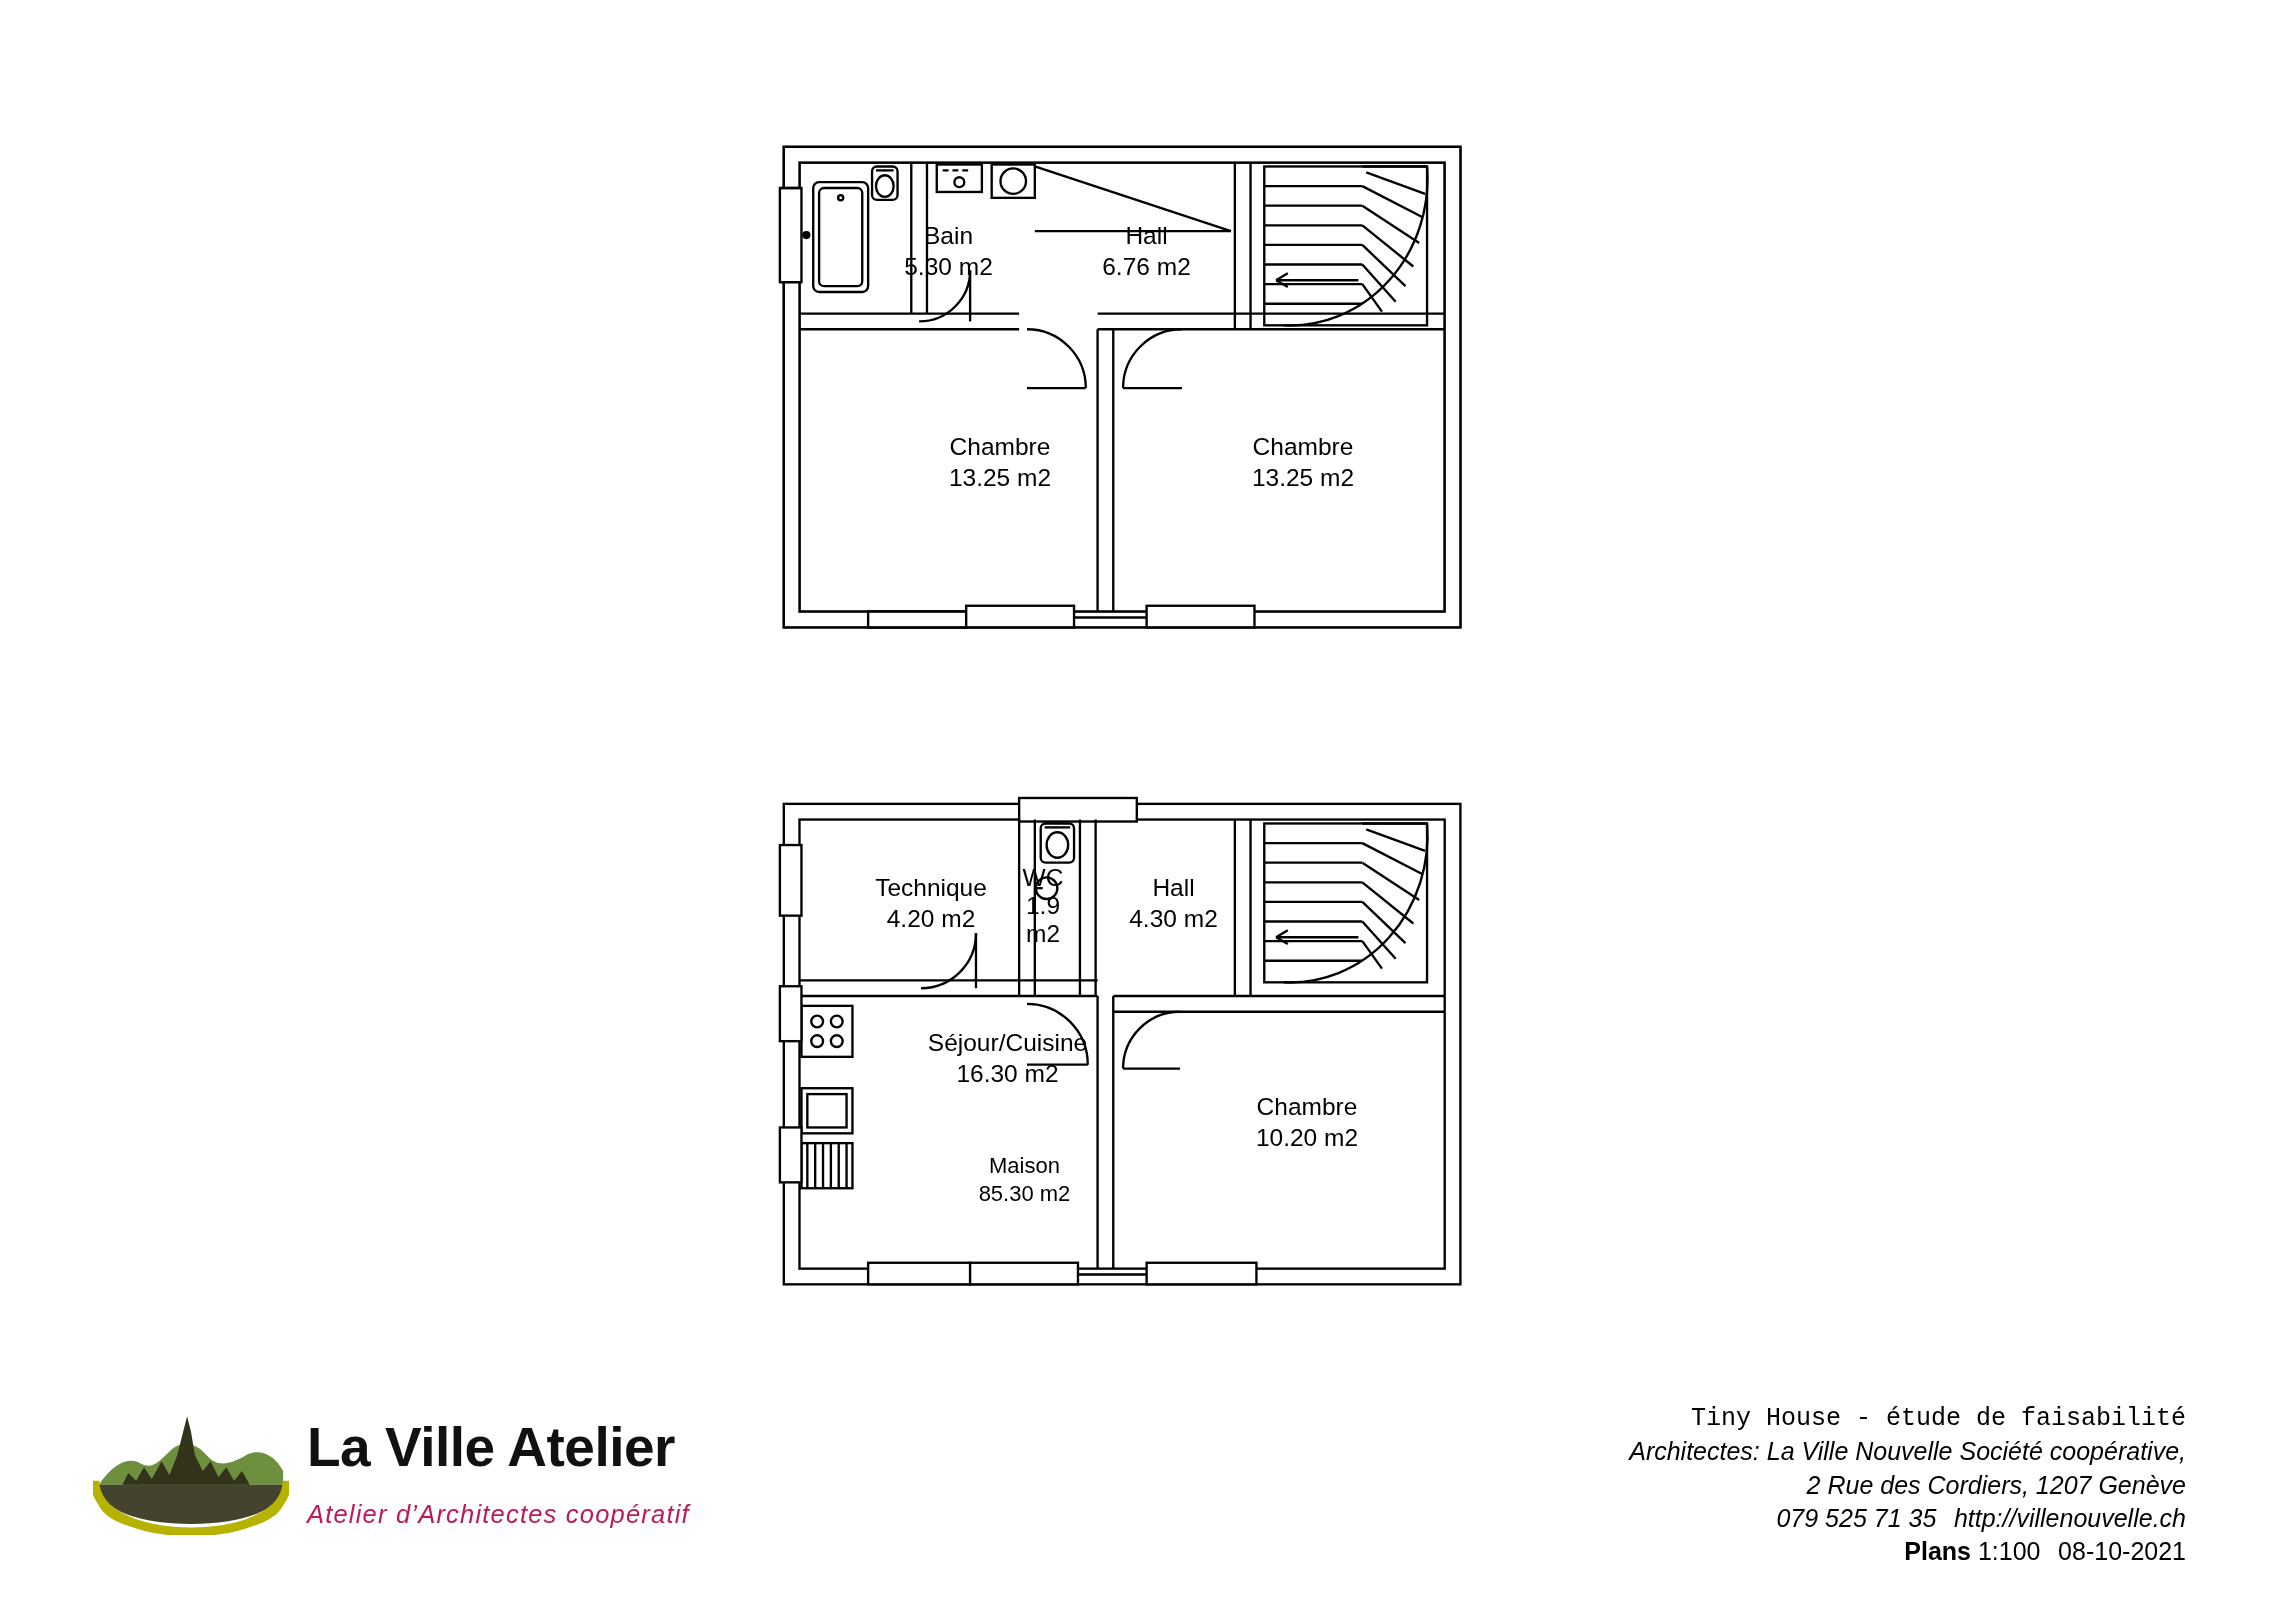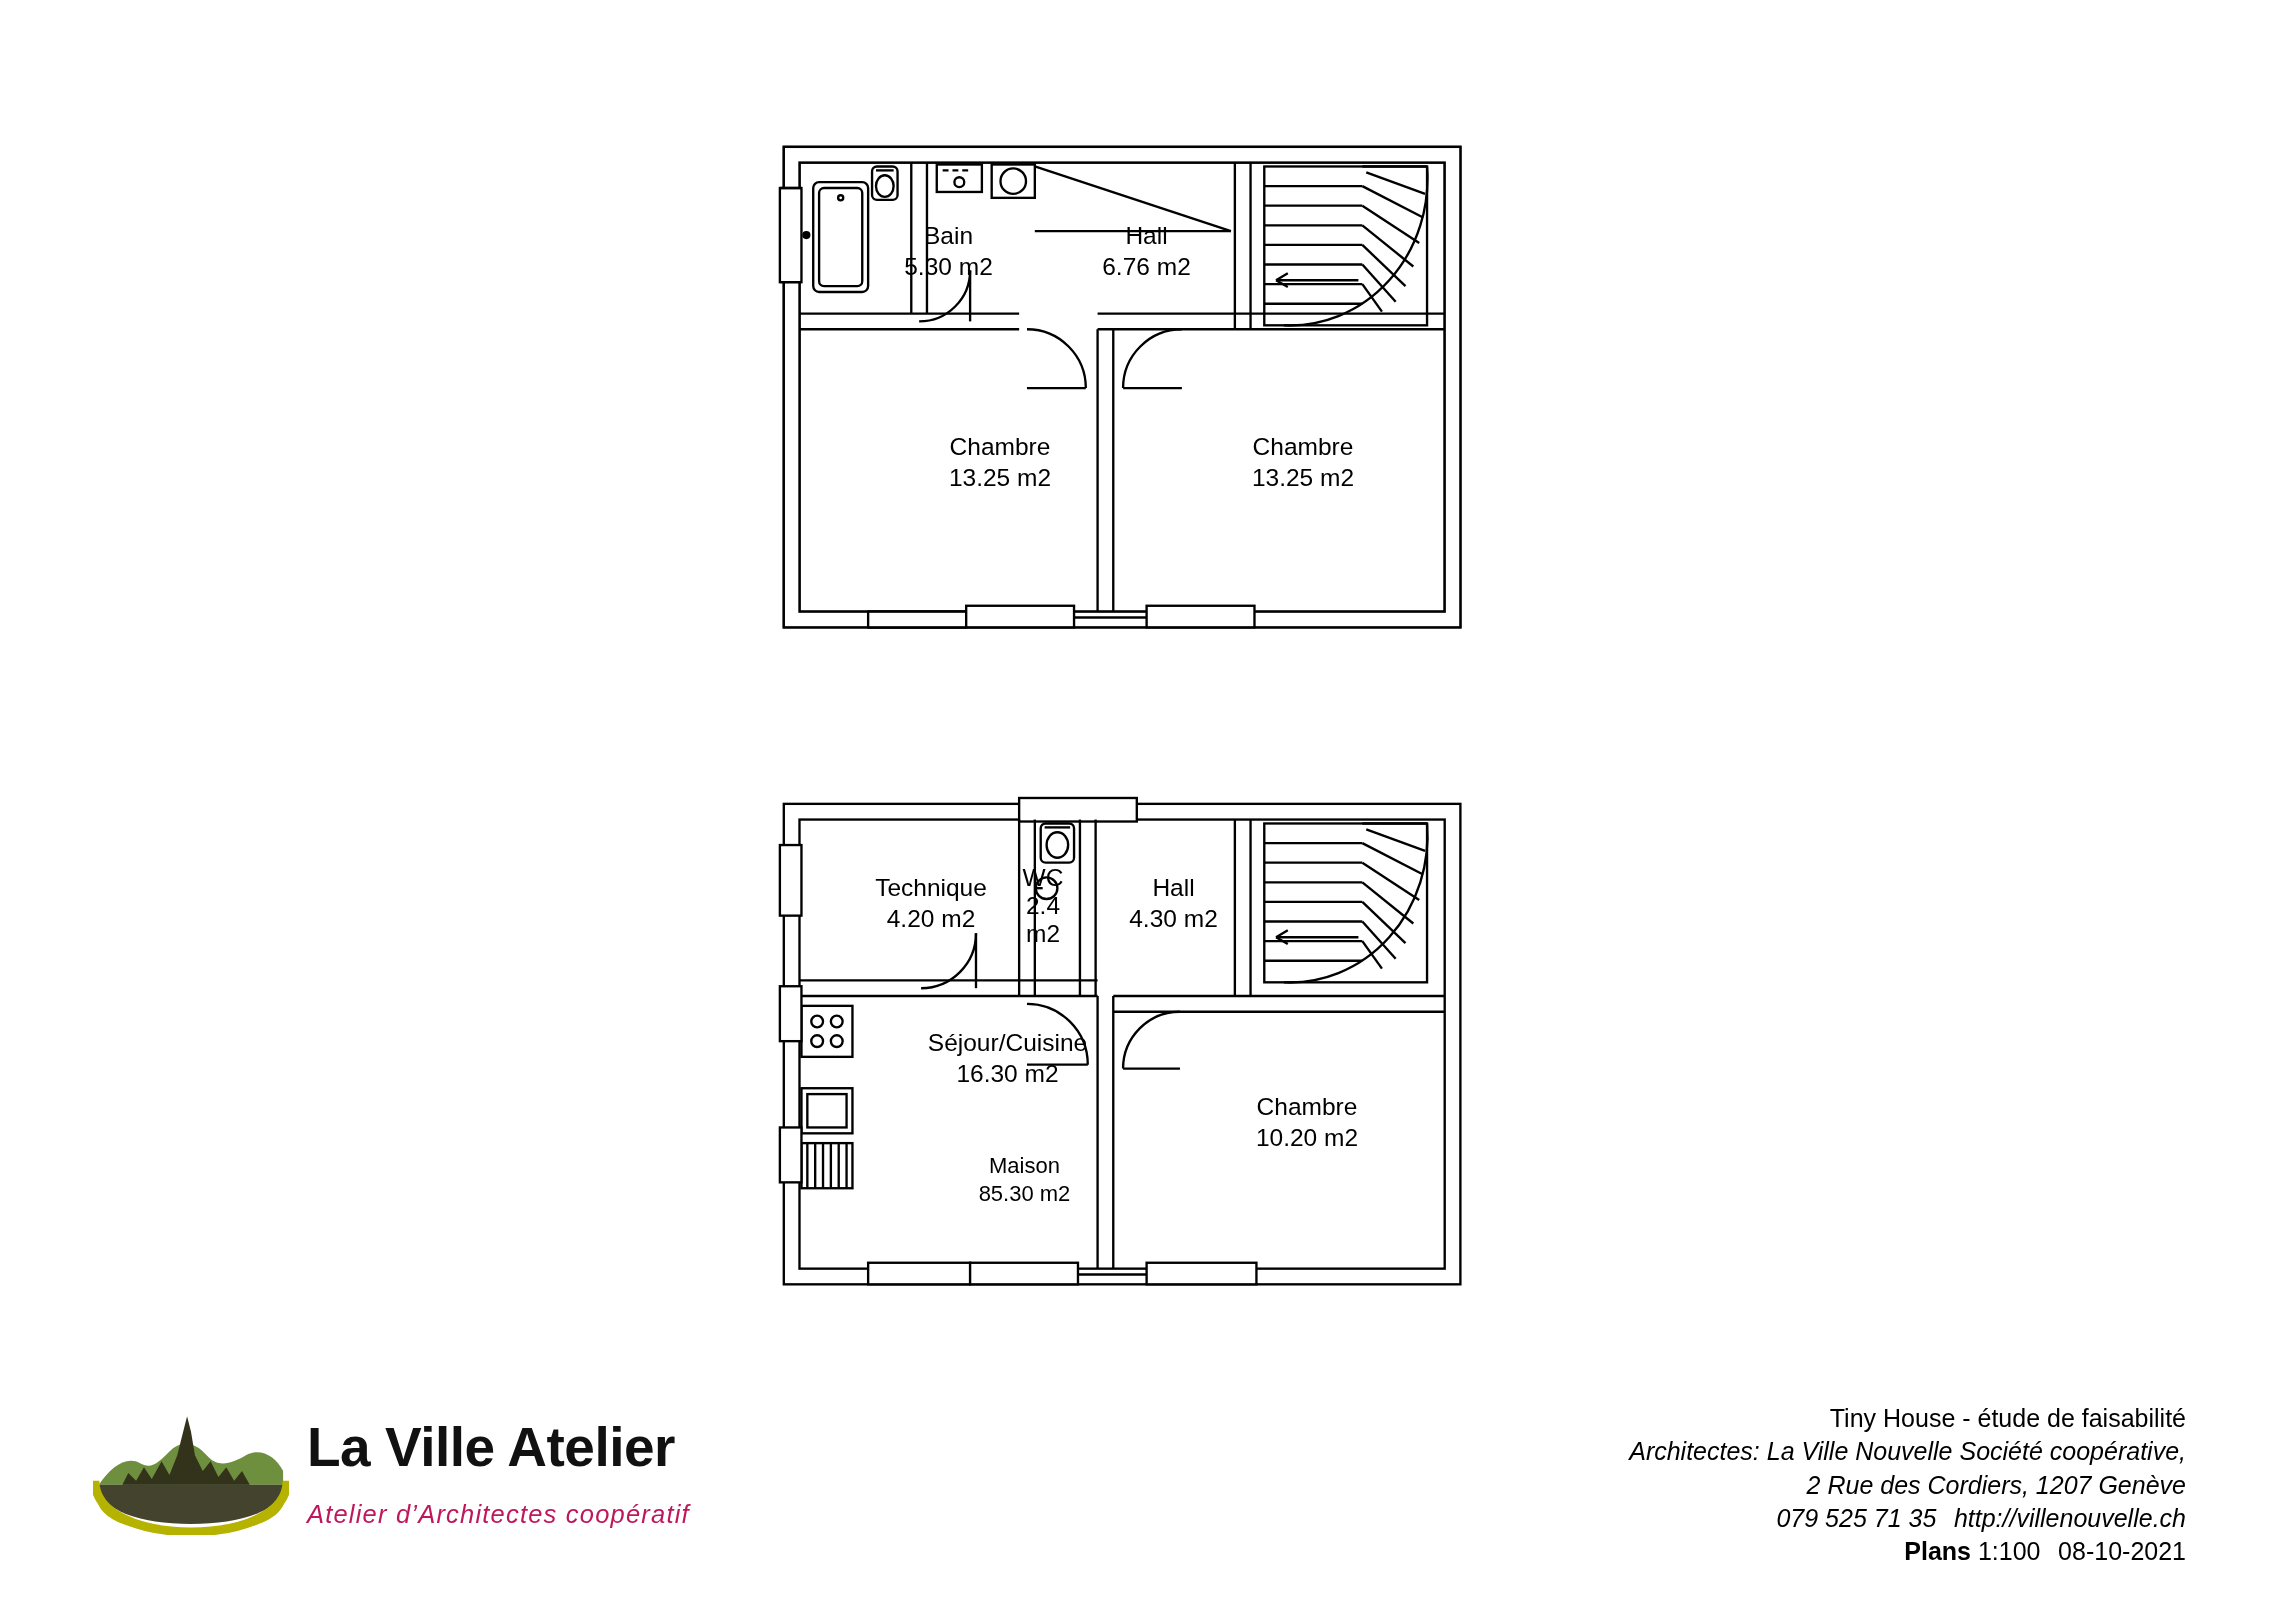--- a/index.html
+++ b/index.html
@@ -77,21 +77,21 @@
   }
   .footer-right {
     position: absolute;
     right: 106px;
     top: 1402px;
     width: 980px;
     text-align: right;
     font-size: 25px;
     line-height: 1.33;
   }
-  .footer-right .l1 { font-style: normal; }
+  .footer-right .l1 { font-style: normal; font-family: Liberation Mono, monospace; }
   .footer-right .l2, .footer-right .l3, .footer-right .l4, .footer-right .l5 { font-style: italic; }
   .footer-right .l5 { font-style: normal; text-align: right; }
   .footer-right b { font-weight: bold; }
   .sp { display: inline-block; width: 17.6px; }
 </style>
 </head>
 <body>
 
 <div class="sheet">
 
@@ -282,21 +282,21 @@
     </svg>
   </div>
 
   <div class="room-label" style="left:843px; top:872px; width:176px;">
     <span class="nm">Technique</span>
     <span class="ar">4.20 m2</span>
   </div>
 
   <div class="room-label wrap" style="left:1006px; top:864px; width:74px;">
     <span class="nm">WC</span>
-    <span class="ar">2.4 m2</span>
+    <span class="ar">1.9 m2</span>
   </div>
 
   <div class="room-label" style="left:1100px; top:872px; width:147px;">
     <span class="nm">Hall</span>
     <span class="ar">4.30 m2</span>
   </div>
 
   <div class="room-label" style="left:890px; top:1027px; width:235px;">
     <span class="nm">Séjour/Cuisine</span>
     <span class="ar">16.30 m2</span>

